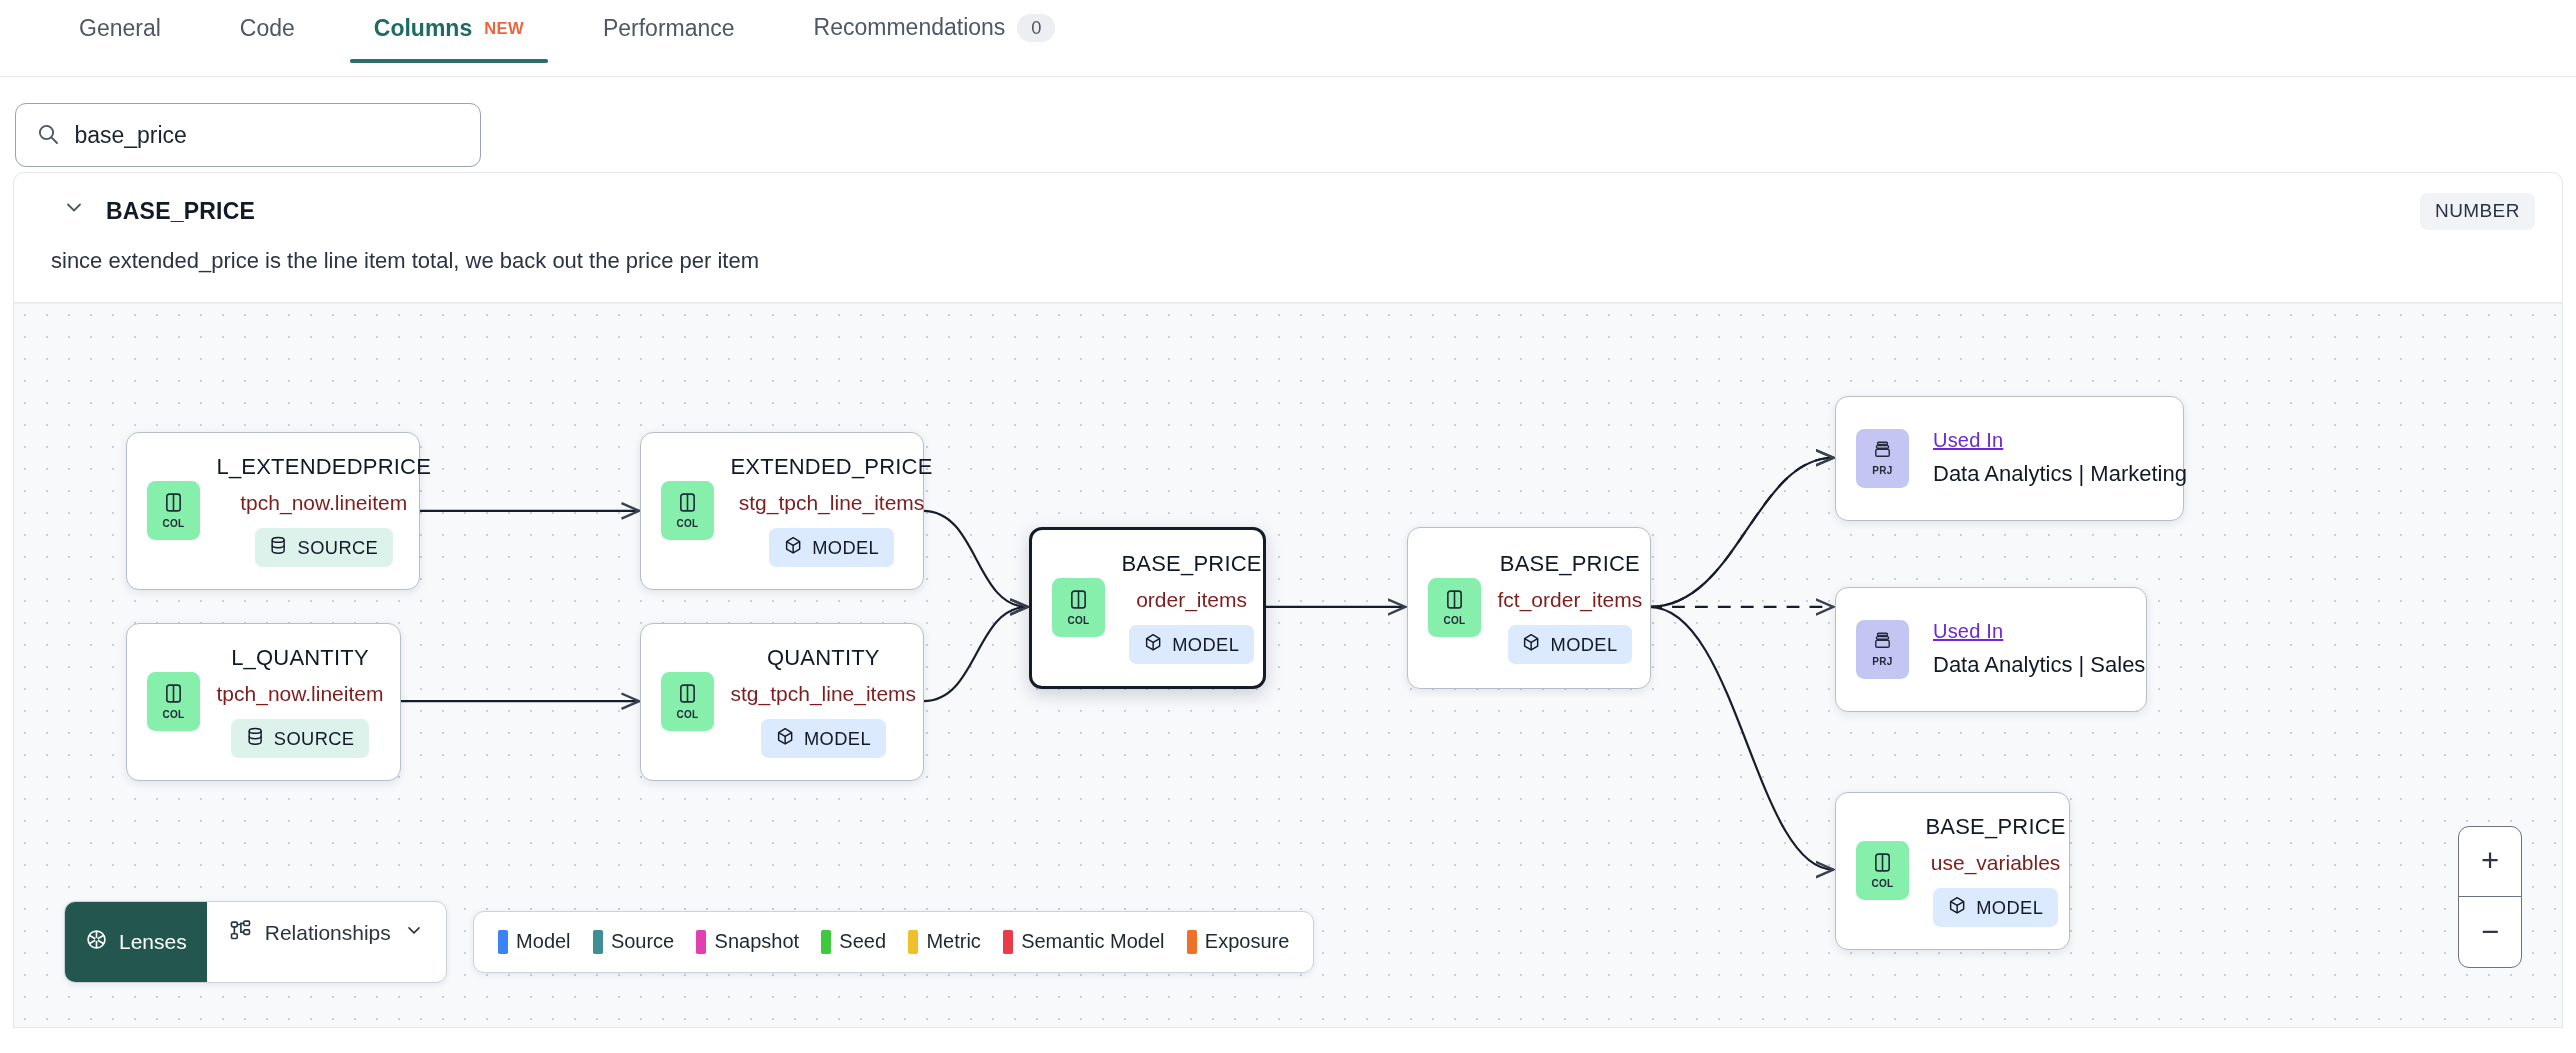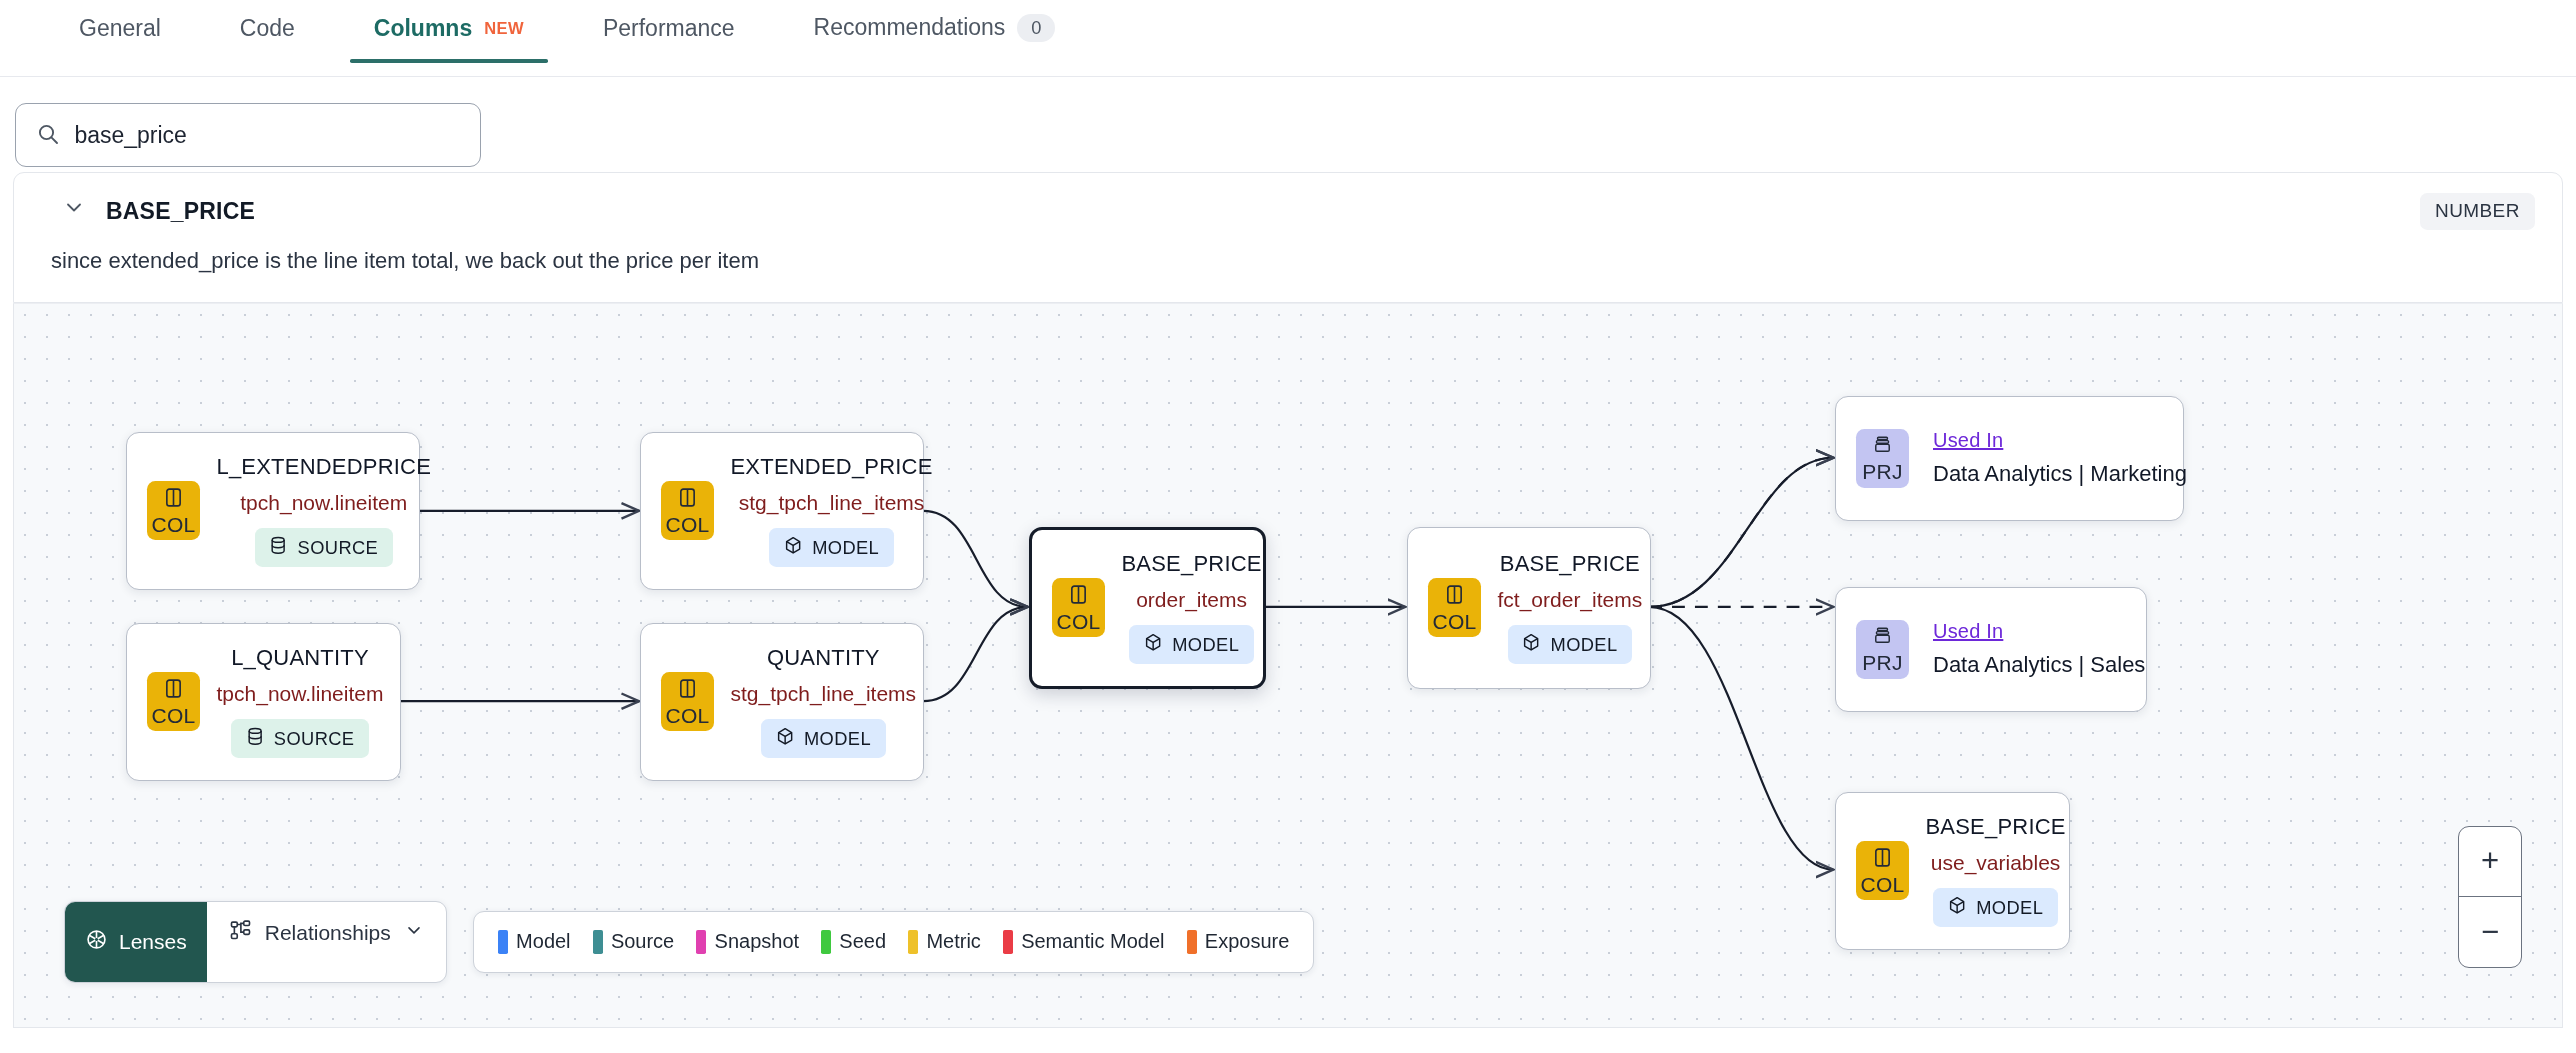--- a/index.html
+++ b/index.html
@@ -129,30 +129,30 @@
     display: flex; align-items: center;
     z-index: 2;
   }
   .node.focus {
     border: 3.7px solid #151c29;
     box-shadow: 0 5.5px 16.5px rgba(20,30,55,.18);
   }
   .node .badge-icon {
     flex: 0 0 auto;
     width: 53px; height: 59px;
-    background: #eab308;
+    background: #86efac;
     border-radius: 8.3px;
     display: flex; flex-direction: column;
     align-items: center; justify-content: center;
     gap: 2.8px;
     margin-left: 20px;
   }
   .node .badge-icon.prj { background: #c3c5f2; }
   .node .badge-icon .lbl {
-    font-size: 21px; font-weight: 400;
+    font-size: 10px; font-weight: 700;
     color: #232a38; letter-spacing: 0.3px; line-height: 1;
   }
   .node .body {
     flex: 1 1 auto;
     display: flex; flex-direction: column;
     align-items: center;
     padding: 0 16.5px;
   }
   .node .title {
     font-size: 22px; color: #111827;

